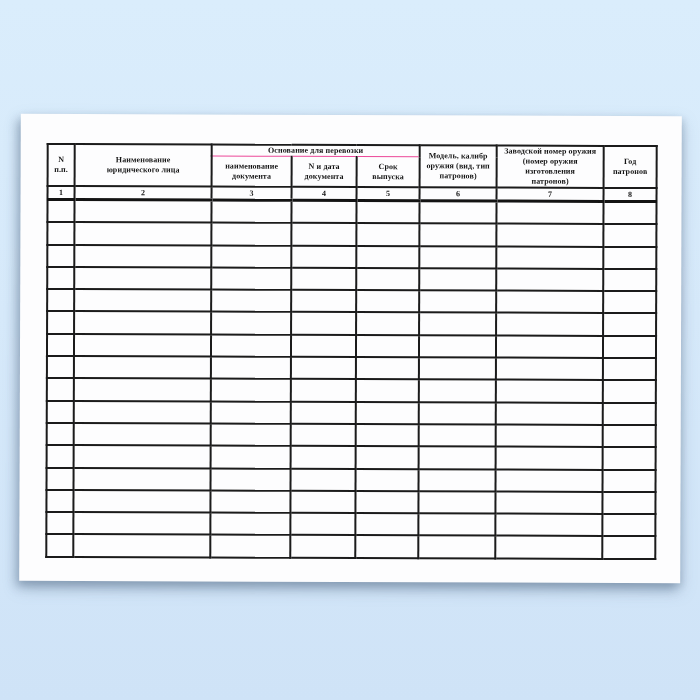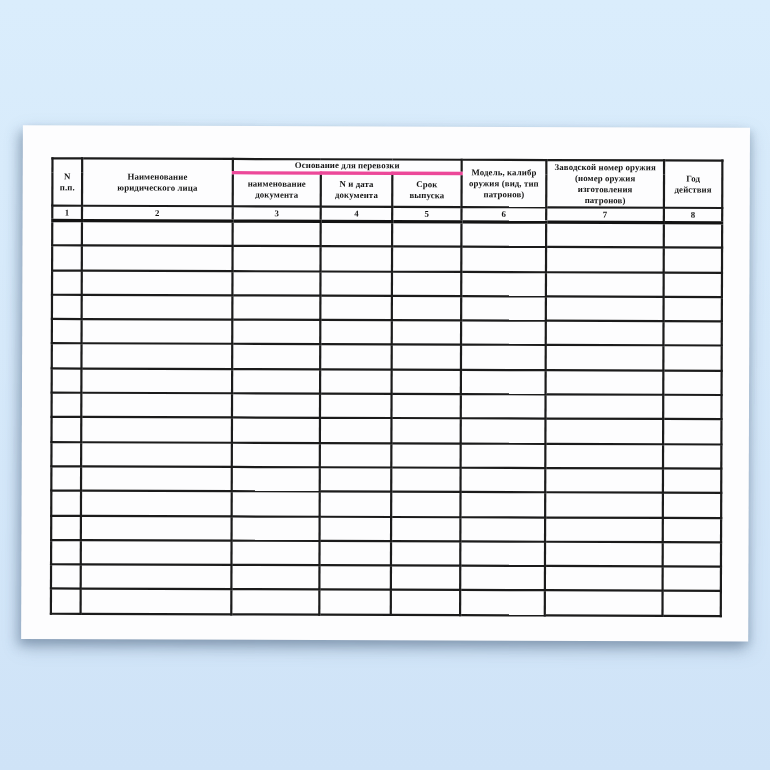--- a/index.html
+++ b/index.html
@@ -50,21 +50,21 @@
     font-size: 8px;
     line-height: 10px;
     color: #141414;
     text-align: center;
     vertical-align: middle;
     white-space: pre-line;
     letter-spacing: 0.1px;
   }
   tr.row-group th.group-header {
     height: 8px;
-    border-bottom: 3px solid #ec4899;
+    border-bottom: 1px solid #ec4899;
   }
   tr.row-sub th {
     height: 28px;
     border-top: 1px solid #1b1b1b;
   }
   tr.row-num th {
     height: 11px;
     border-bottom: 3px solid #131313;
     font-size: 8px;
   }
@@ -94,21 +94,21 @@
           <th rowspan="2">N п.п.</th>
           <th rowspan="2">Наименование
 юридического лица</th>
           <th colspan="3" class="group-header">Основание для перевозки</th>
           <th rowspan="2">Модель, калибр
 оружия (вид, тип
 патронов)</th>
           <th rowspan="2">Заводской номер оружия
 (номер оружия изготовления
 патронов)</th>
-          <th rowspan="2">Год действия</th>
+          <th rowspan="2">Год патронов</th>
         </tr>
         <tr class="row-sub">
           <th>наименование
 документа</th>
           <th>N и дата
 документа</th>
           <th>Срок
 выпуска</th>
         </tr>
         <tr class="row-num">

